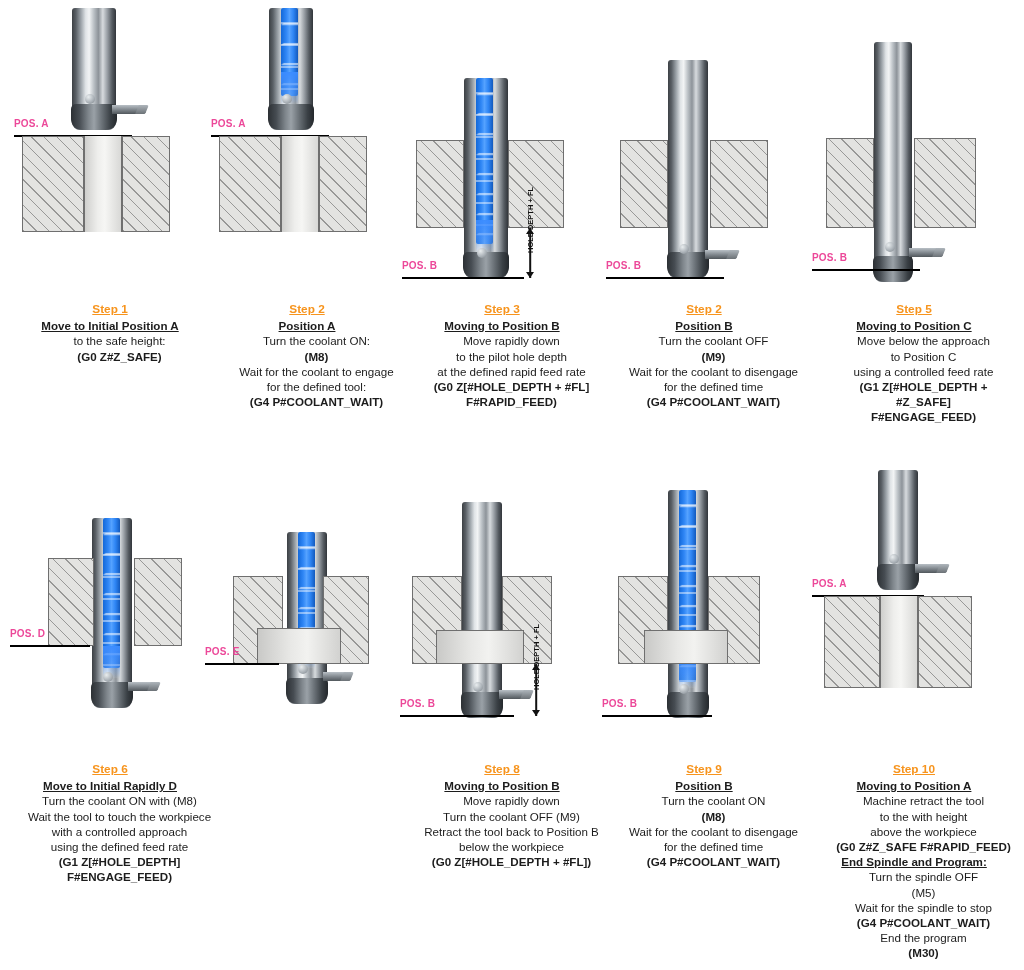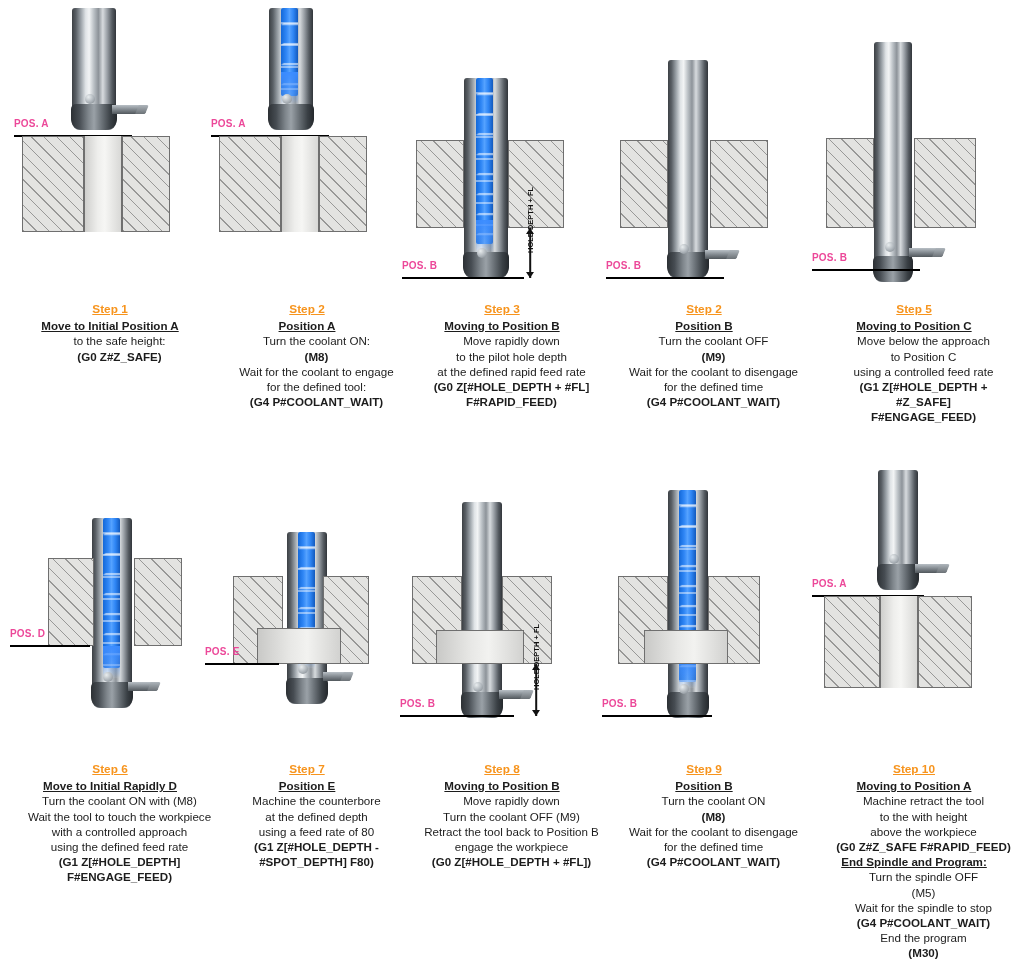--- a/index.html
+++ b/index.html
@@ -339,29 +339,20 @@
           <div class="slab" style="left:0;width:50px;"></div>
           <div class="bore" style="left:50px;width:40px;background:transparent;border:none;"></div>
           <div class="slab" style="left:90px;width:46px;"></div>
           <div class="cbore" style="left:24px;bottom:0;width:84px;height:36px;"></div>
         </div>
         <div class="pos" style="left:0px;top:186px;">
           <span>POS. E</span>
           <span class="ln" style="width:74px;left:0;top:17px;"></span>
         </div>
       </div>
-      <div class="cap">
-        <span class="step">Step 7</span>
-        <span class="hd">Position E</span>
-        <span class="ln">Machine the counterbore</span>
-        <span class="ln">at the defined depth</span>
-        <span class="ln">using a feed rate of 80</span>
-        <span class="ln bold">(G1 Z[#HOLE_DEPTH -</span>
-        <span class="ln bold">#SPOT_DEPTH] F80)</span>
-      </div>
     </div>
 
     <div class="cell c2">
       <div class="fig">
         <div class="tool" style="left:62px;top:42px;width:40px;height:216px;">
           <div class="shank"></div>
           <div class="tip"></div>
           <div class="dot" style="left:11px;bottom:26px;"></div>
         </div>
         <div class="lug" style="left:99px;top:230px;width:32px;"></div>
@@ -381,21 +372,21 @@
           <div class="ah bot"></div>
           <div class="txt">HOLE DEPTH + FL</div>
         </div>
       </div>
       <div class="cap">
         <span class="step">Step 8</span>
         <span class="hd">Moving to Position B</span>
         <span class="ln">Move rapidly down</span>
         <span class="ln">Turn the coolant OFF (M9)</span>
         <span class="ln">Retract the tool back to Position B</span>
-        <span class="ln">engage the workpiece</span>
+        <span class="ln">below the workpiece</span>
         <span class="ln bold">(G0 Z[#HOLE_DEPTH + #FL])</span>
       </div>
     </div>
 
     <div class="cell c3">
       <div class="fig">
         <div class="tool" style="left:66px;top:30px;width:40px;height:228px;">
           <div class="shank"></div>
           <div class="coolant" style="left:11px;top:0;width:17px;height:192px;">
             <div class="chev">

